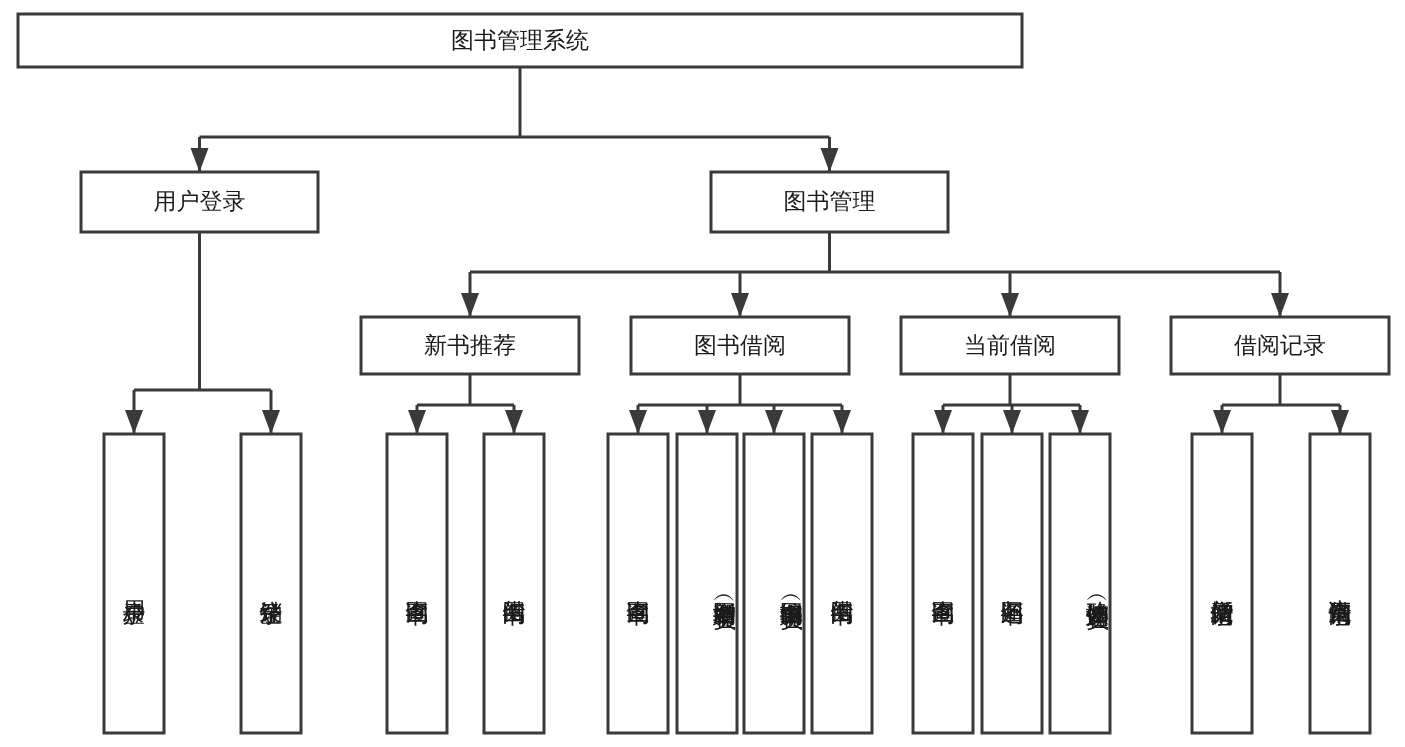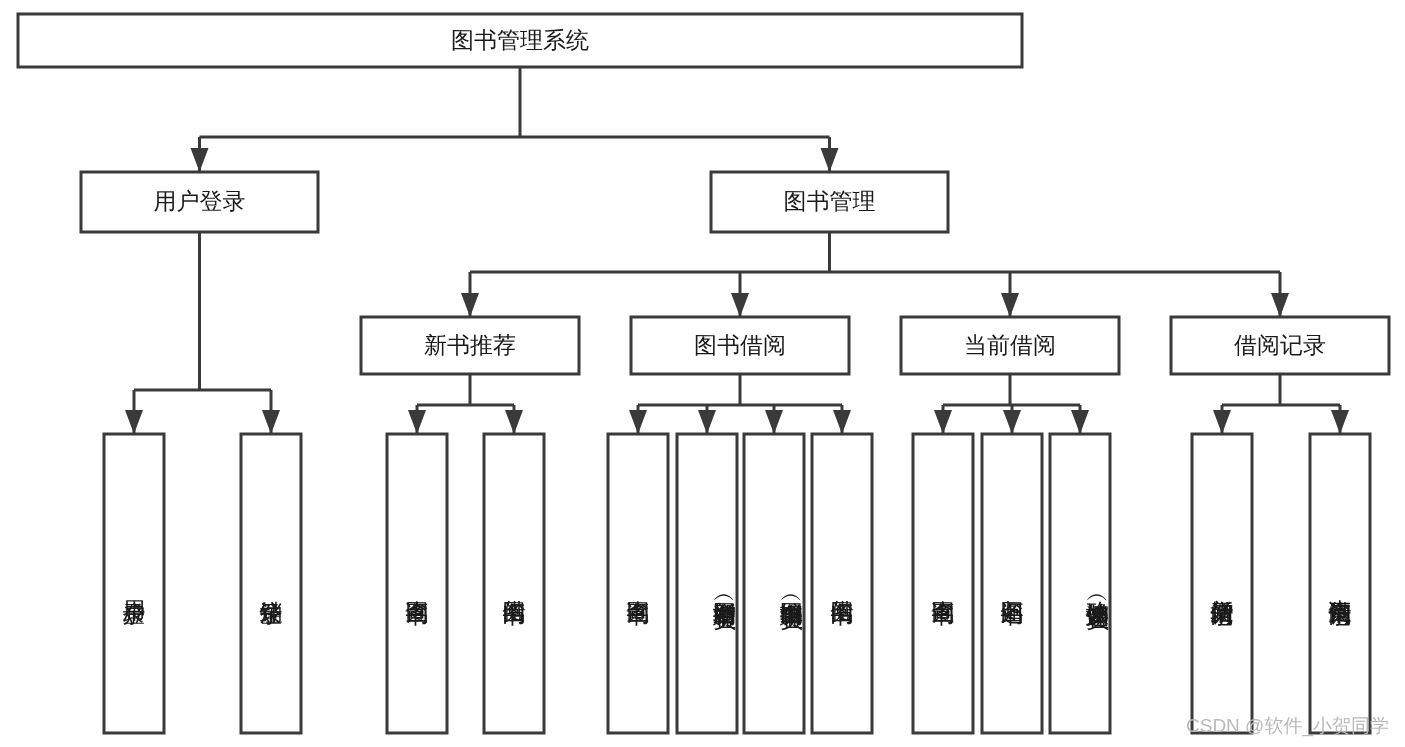--- a/index.html
+++ b/index.html
@@ -177,15 +177,14 @@
       <div class="vlabel top" style="left: 677px; top: 442px; width: 60px; height: 291px;">新增图书（管理员）</div>
       <div class="vlabel top" style="left: 744px; top: 442px; width: 60px; height: 291px;">编辑图书（管理员）</div>
       <div class="vlabel" style="left: 812px; top: 434px; width: 60px; height: 299px;">借阅图书</div>
       <div class="vlabel" style="left: 913px; top: 434px; width: 60px; height: 299px;">查询图书</div>
       <div class="vlabel" style="left: 982px; top: 434px; width: 60px; height: 299px;">归还图书</div>
       <div class="vlabel top" style="left: 1050px; top: 442px; width: 60px; height: 291px;">确认归还（管理员）</div>
       <div class="vlabel" style="left: 1192px; top: 434px; width: 60px; height: 299px;">新增借阅记录</div>
       <div class="vlabel" style="left: 1310px; top: 434px; width: 60px; height: 299px;">查询借阅记录</div>
     </div>
 
-  <div class="watermark">CSDN @软件_小贺同学</div>
 
 </div>
 
 </body></html>

